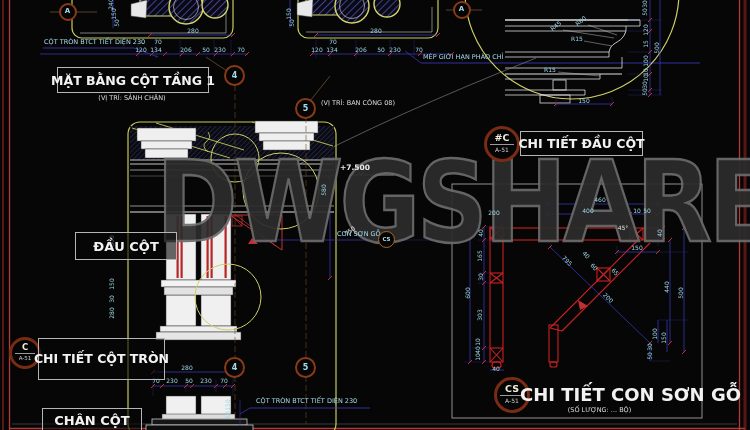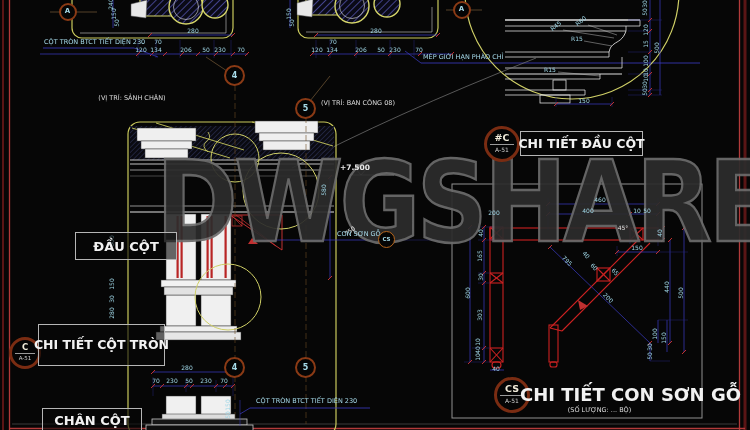--- a/index.html
+++ b/index.html
@@ -333,37 +333,38 @@
 
 <div class="note" style="left:44px;top:39px">CỘT TRÒN BTCT TIẾT DIỆN 230</div>
 <div class="note" style="left:423px;top:54px">MÉP GIỚI HẠN PHÀO CHỈ</div>
 <div class="note" style="left:256px;top:398px">CỘT TRÒN BTCT TIẾT DIỆN 230</div>
 <div class="note" style="left:337px;top:231px">CON SƠN GỖ</div>
 <div class="lvl" style="left:340px;top:163px">+7.500</div>
 <div class="minibubble" style="left:378px;top:231px">
   <span>CS</span>
 </div>
 
+<div class="lbox" style="left:57px;top:67px;width:150px;height:24px;font-size:12.5px">MẶT BẰNG CỘT TẦNG 1</div>
 <div class="sub" style="left:57px;top:95px;width:150px">(VỊ TRÍ: SẢNH CHÂN)</div>
 
 <div class="sub" style="left:284px;top:100px;width:148px">(VỊ TRÍ: BAN CÔNG 08)</div>
 
 <div class="badge" style="left:484px;top:126px">
   <span class="bt">#C</span>
   <span class="bb">A-51</span>
 </div>
 <div class="lbox" style="left:75px;top:232px;width:100px;height:26px;font-size:13px">ĐẦU CỘT</div>
 
 <div class="lbox" style="left:520px;top:131px;width:121px;height:23px;font-size:12.5px">CHI TIẾT ĐẦU CỘT</div>
 
 <div class="badge" style="left:9px;top:337px;width:26px;height:26px">
   <span class="bt" style="font-size:8.5px;line-height:11px">C</span>
   <span class="bb" style="font-size:5.5px">A-51</span>
 </div>
-<div class="lbox" style="left:38px;top:324px;width:125px;height:40px;font-size:12.5px;line-height:18px">
+<div class="lbox" style="left:38px;top:338px;width:125px;height:40px;font-size:12.5px;line-height:18px">
   <span>CHI TIẾT CỘT TRÒN</span>
 </div>
 
 <div class="lbox" style="left:42px;top:408px;width:98px;height:22px;font-size:13px">CHÂN CỘT</div>
 
 <div class="badge" style="left:494px;top:377px">
   <span class="bt">CS</span>
   <span class="bb">A-51</span>
 </div>
 <div class="bigtxt" style="left:520px;top:386px;font-size:18px">CHI TIẾT CON SƠN GỖ</div>

